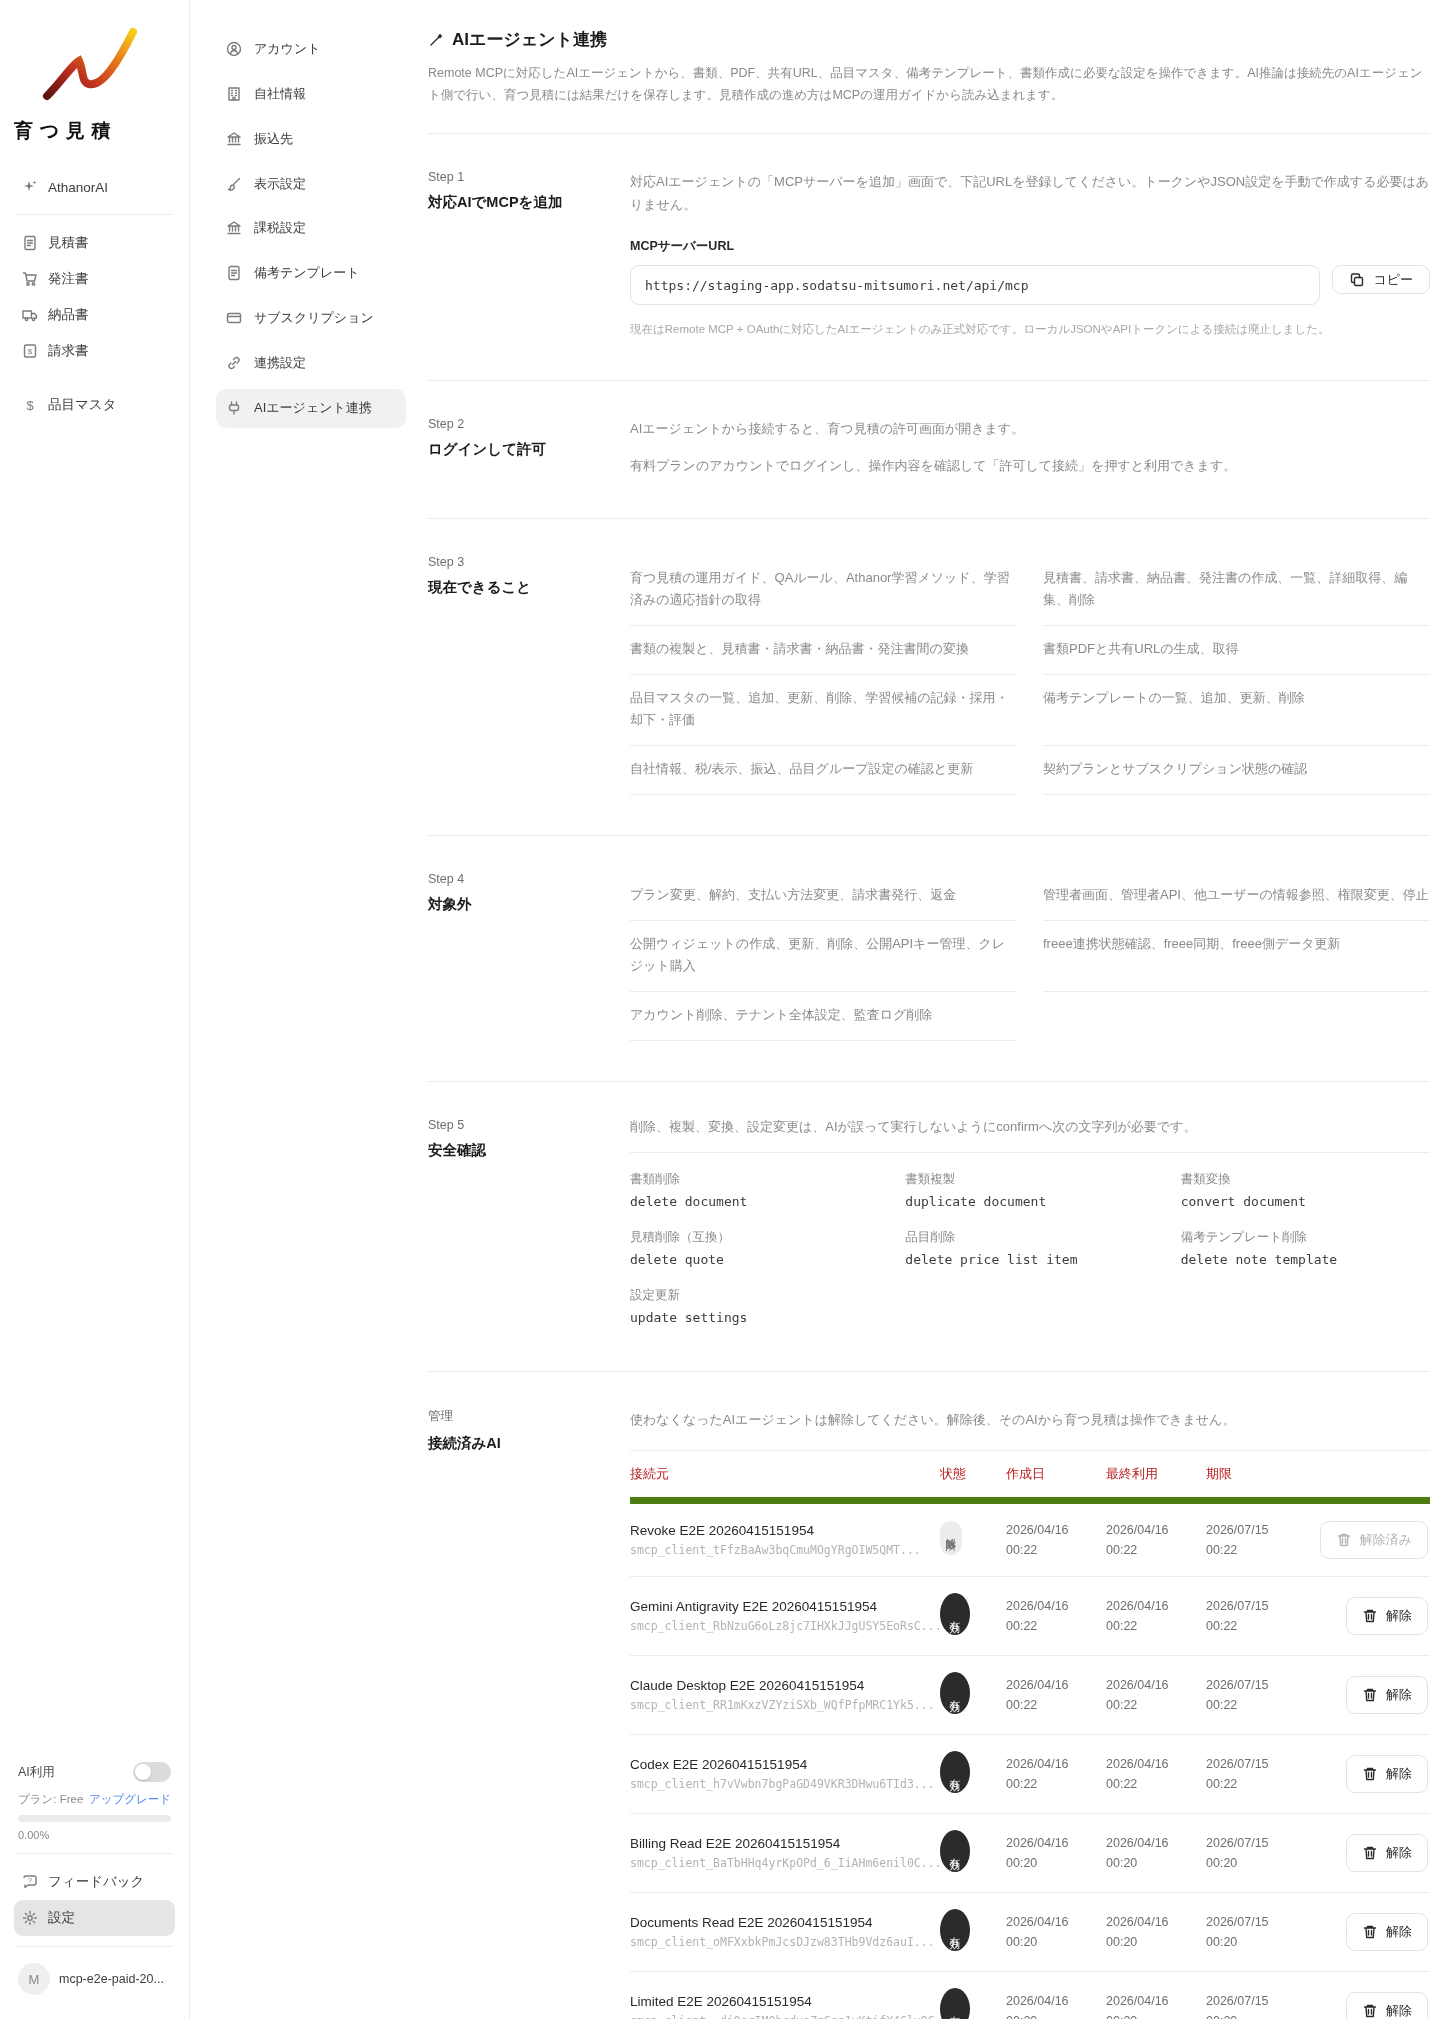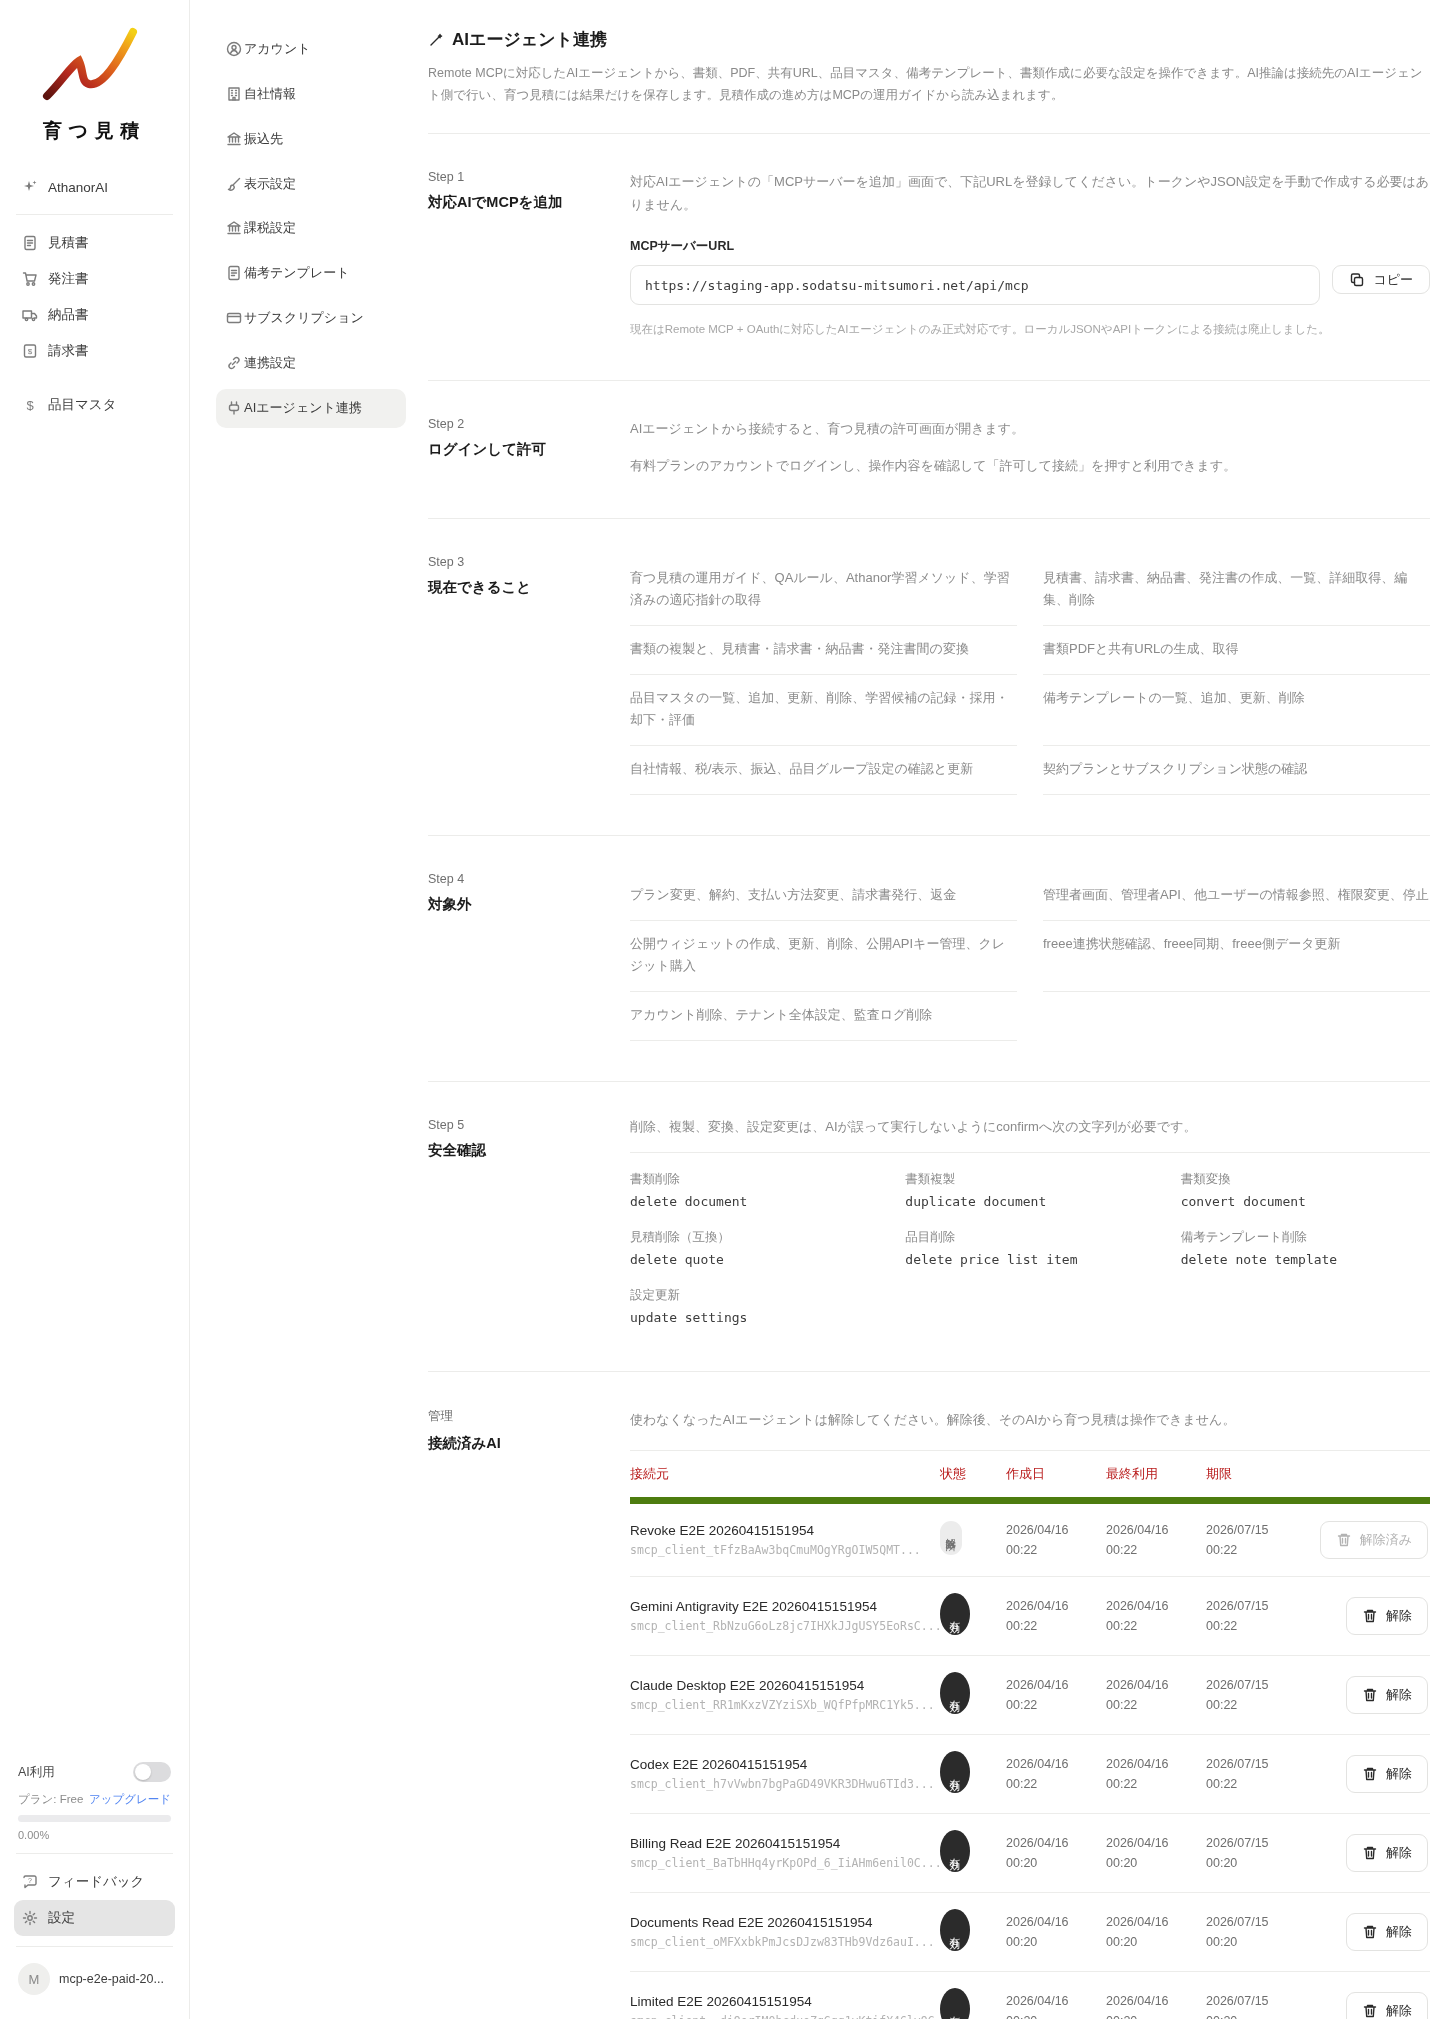--- a/index.html
+++ b/index.html
@@ -3,21 +3,21 @@
 <meta charset="utf-8">
 <style>
   * { margin:0; padding:0; box-sizing:border-box; }
   html,body { width:1454px; height:2019px; background:#ffffff; overflow:hidden;
     font-family:"Liberation Sans","DejaVu Sans",sans-serif; color:#262626; }
   .app { display:flex; width:100%; height:100%; align-items:stretch; }
 
   
   .sidebar { width:190px; flex:0 0 190px; border-right:1px solid #ececea;
     display:flex; flex-direction:column; padding:26px 14px 18px 14px; }
-  .logo-block { text-align:center; margin-bottom:26px; }
+  .logo-block { text-align:left; margin-bottom:26px; }
   .logo-swoosh { display:block; margin:0 auto 10px auto; }
   .brand { font-size:19px; font-weight:bold; letter-spacing:0.35em; color:#111; white-space:nowrap; }
   .side-item { display:flex; align-items:center; gap:10px; padding:9px 8px; border-radius:9px;
     font-size:13.5px; color:#3c3c3c; cursor:pointer; }
   .side-item svg { flex:0 0 16px; }
   .side-item.selected { background:#e5e5e5; }
   .side-divider { border:none; border-top:1px solid #ececea; margin:10px 2px; }
   .side-gap { height:18px; }
   .side-spacer { flex:1 1 auto; }
   .usage { padding:4px 4px 2px 4px;margin-top:20px; }
@@ -31,21 +31,21 @@
   .upgrade-link { font-size:11.5px; color:#4f83f1; cursor:pointer; }
   .progress { margin-top:8px; height:7px; border-radius:4px; background:#ebebed; }
   .percent { margin-top:7px; font-size:11px; color:#8b8b8b; }
   .account-row { display:flex; align-items:center; gap:9px; padding:6px 4px; cursor:pointer; }
   .avatar { width:32px; height:32px; border-radius:50%; background:#efefed; color:#8a8a8a;
     font-size:13px; display:flex; align-items:center; justify-content:center; }
   .account-name { font-size:12.5px; color:#3c3c3c; white-space:nowrap; }
 
   
   .settings-nav { width:238px; flex:0 0 238px; padding:30px 22px 0 26px; }
-  .snav-item { display:flex; align-items:flex-start; gap:2px; padding:10px 10px; border-radius:10px;
+  .snav-item { display:flex; align-items:flex-start; gap:12px; padding:10px 10px; border-radius:10px;
     font-size:13px; color:#3c3c3c; margin-bottom:6px; line-height:1.45; cursor:pointer; }
   .snav-item svg { flex:0 0 16px; margin-top:1px; }
   .snav-item.active { background:#f1f1ef; }
 
   
   .main { flex:1 1 auto; padding:28px 24px 0 0; }
   .page-head { display:flex; align-items:center; gap:8px; }
   .page-title { font-size:17px; font-weight:bold; color:#1c1c1c; }
   .page-desc { margin-top:12px; font-size:12.5px; line-height:1.75; color:#8a8a8a; max-width:1000px; }
   .hr { border:none; border-top:1px solid #ececea; margin:26px 0 0 0; }

